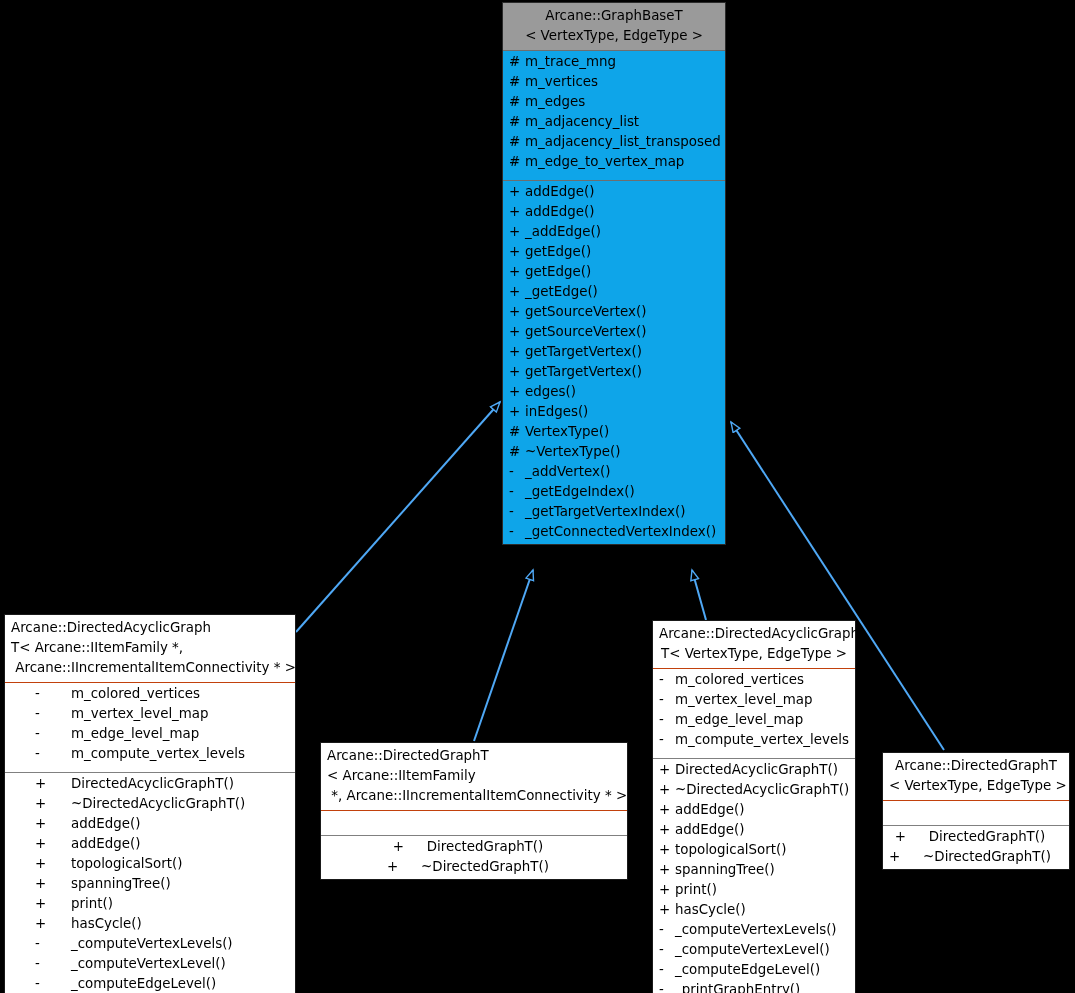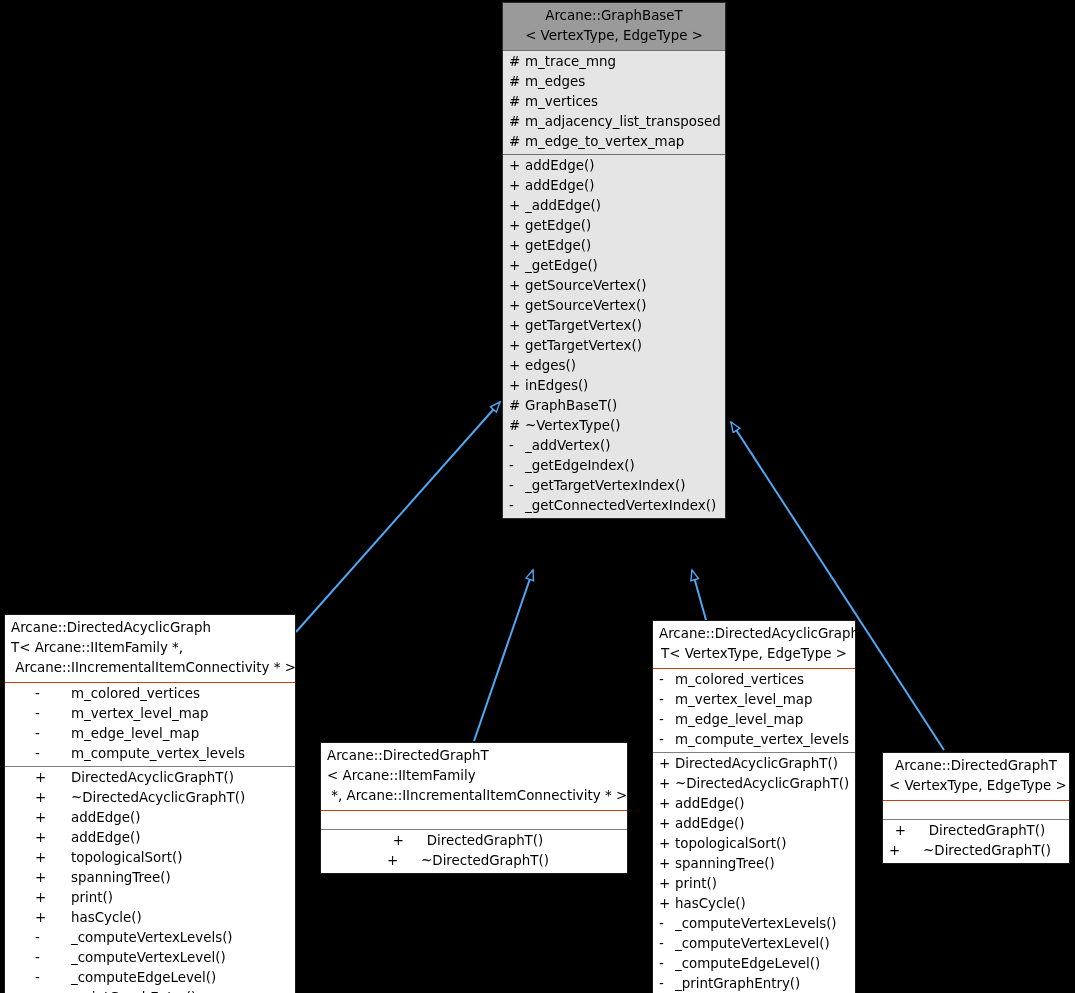--- a/index.html
+++ b/index.html
@@ -29,21 +29,21 @@
   }
 
   .uml-class {
     position: absolute;
     box-sizing: border-box;
     border: 1px solid #1a1a1a;
     background: #ffffff;
     color: #000000;
   }
   .uml-class.shaded {
-    background: #e5e5e5;
+    background: #0ea5e9;
     border-color: #2b2b2b;
   }
   .uml-title {
     box-sizing: border-box;
     padding: 3px 6px 4px 6px;
     text-align: center;
     font-size: 13.4px;
     line-height: 20px;
     white-space: pre;
     border-bottom: 1px solid #c2410c;
@@ -51,20 +51,21 @@
   .uml-class.shaded .uml-title {
     background: #9a9a9a;
     border-bottom: 1px solid #6e6e6e;
   }
   .uml-section {
     box-sizing: border-box;
     padding: 1px 12px 2px 0;
   }
   .uml-section + .uml-section {
     border-top: 1px solid #808080;
+    margin-top: 6px;
   }
   .uml-class.shaded .uml-section + .uml-section {
     border-top: 1px solid #6e6e6e;
   }
   .uml-row {
     display: block;
     font-size: 13.4px;
     line-height: 20px;
     white-space: pre;
     padding-left: 6px;
@@ -112,39 +113,40 @@
 
     <line x1="706" y1="620" x2="692" y2="570" stroke="#4FA8F5" stroke-width="2" marker-end="url(#uml-arrow)"></line>
 
     <line x1="944" y1="750" x2="731" y2="422" stroke="#4FA8F5" stroke-width="2" marker-end="url(#uml-arrow)"></line>
   </svg>
 
   <div class="uml-class shaded" id="cls-graph-base" style="left:502px; top:2px; width:224px;">
     <div class="uml-title"><span>Arcane::GraphBaseT</span><br><span>&lt; VertexType, EdgeType &gt;</span></div>
     <div class="uml-section">
         <span class="uml-row"><span class="vis">#</span><span class="nm">m_trace_mng</span></span>
+        <span class="uml-row"><span class="vis">#</span><span class="nm">m_vertices</span></span>
         <span class="uml-row"><span class="vis">#</span><span class="nm">m_edges</span></span>
-        <span class="uml-row"><span class="vis">#</span><span class="nm">m_vertices</span></span>
+        <span class="uml-row"><span class="vis">#</span><span class="nm">m_adjacency_list</span></span>
         <span class="uml-row"><span class="vis">#</span><span class="nm">m_adjacency_list_transposed</span></span>
         <span class="uml-row"><span class="vis">#</span><span class="nm">m_edge_to_vertex_map</span></span>
       </div>
     <div class="uml-section">
         <span class="uml-row"><span class="vis">+</span><span class="nm">addEdge()</span></span>
         <span class="uml-row"><span class="vis">+</span><span class="nm">addEdge()</span></span>
         <span class="uml-row"><span class="vis">+</span><span class="nm">_addEdge()</span></span>
         <span class="uml-row"><span class="vis">+</span><span class="nm">getEdge()</span></span>
         <span class="uml-row"><span class="vis">+</span><span class="nm">getEdge()</span></span>
         <span class="uml-row"><span class="vis">+</span><span class="nm">_getEdge()</span></span>
         <span class="uml-row"><span class="vis">+</span><span class="nm">getSourceVertex()</span></span>
         <span class="uml-row"><span class="vis">+</span><span class="nm">getSourceVertex()</span></span>
         <span class="uml-row"><span class="vis">+</span><span class="nm">getTargetVertex()</span></span>
         <span class="uml-row"><span class="vis">+</span><span class="nm">getTargetVertex()</span></span>
         <span class="uml-row"><span class="vis">+</span><span class="nm">edges()</span></span>
         <span class="uml-row"><span class="vis">+</span><span class="nm">inEdges()</span></span>
-        <span class="uml-row"><span class="vis">#</span><span class="nm">GraphBaseT()</span></span>
+        <span class="uml-row"><span class="vis">#</span><span class="nm">VertexType()</span></span>
         <span class="uml-row"><span class="vis">#</span><span class="nm">~VertexType()</span></span>
         <span class="uml-row"><span class="vis">-</span><span class="nm">_addVertex()</span></span>
         <span class="uml-row"><span class="vis">-</span><span class="nm">_getEdgeIndex()</span></span>
         <span class="uml-row"><span class="vis">-</span><span class="nm">_getTargetVertexIndex()</span></span>
         <span class="uml-row"><span class="vis">-</span><span class="nm">_getConnectedVertexIndex()</span></span>
       </div>
   </div>
 
   <div class="uml-class indent-wide" id="cls-dag-itemfamily" style="left:4px; top:614px; width:292px;">
     <div class="uml-title" style="text-align:left;"><span>Arcane::DirectedAcyclicGraph</span><br><span>T&lt; Arcane::IItemFamily *,</span><br><span> Arcane::IIncrementalItemConnectivity * &gt;</span></div>

